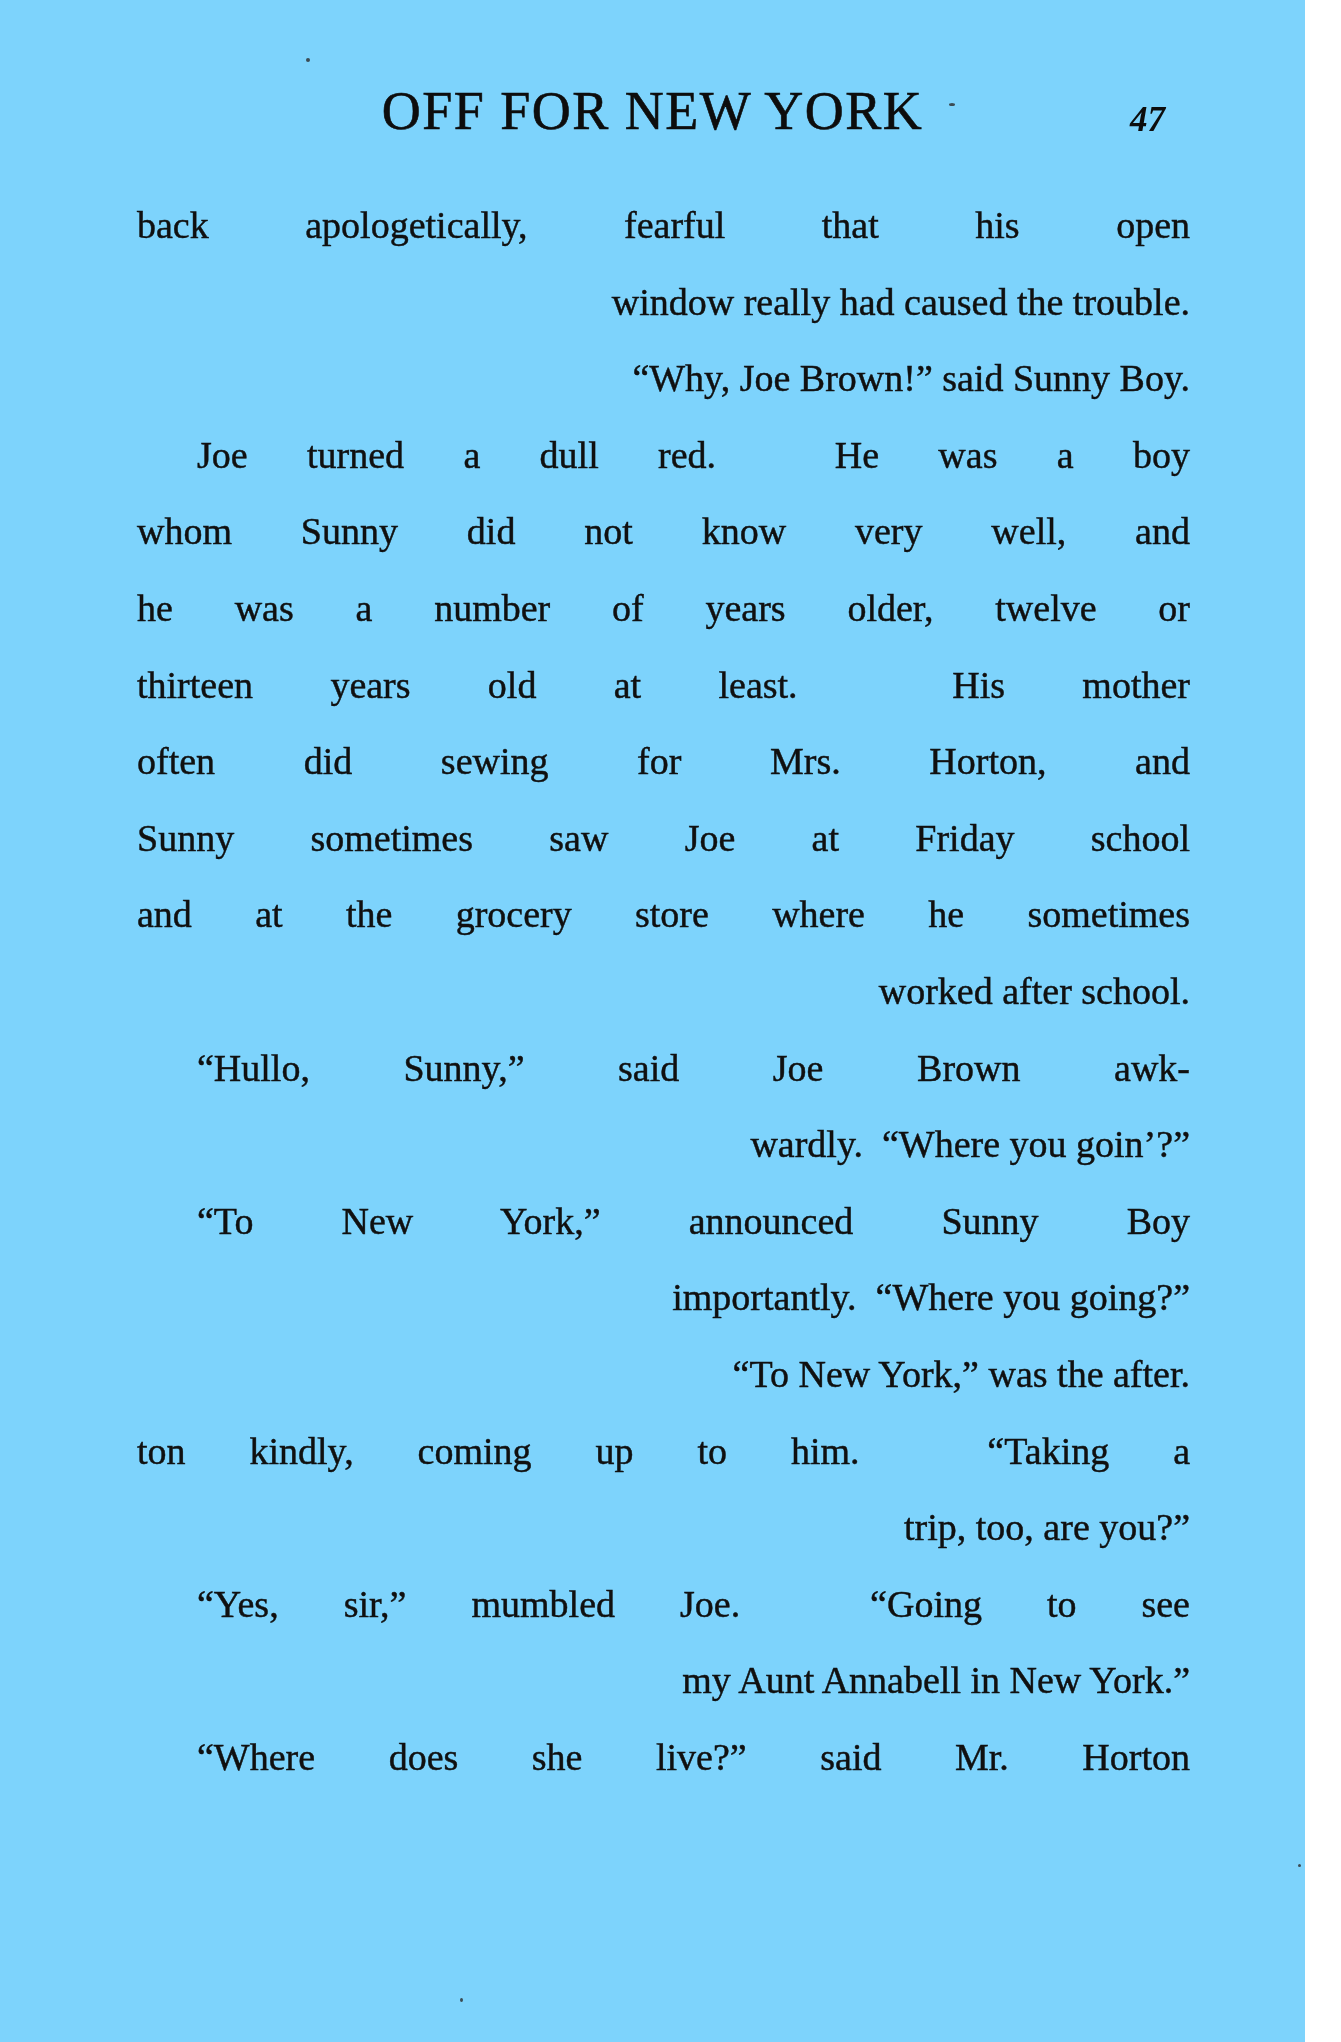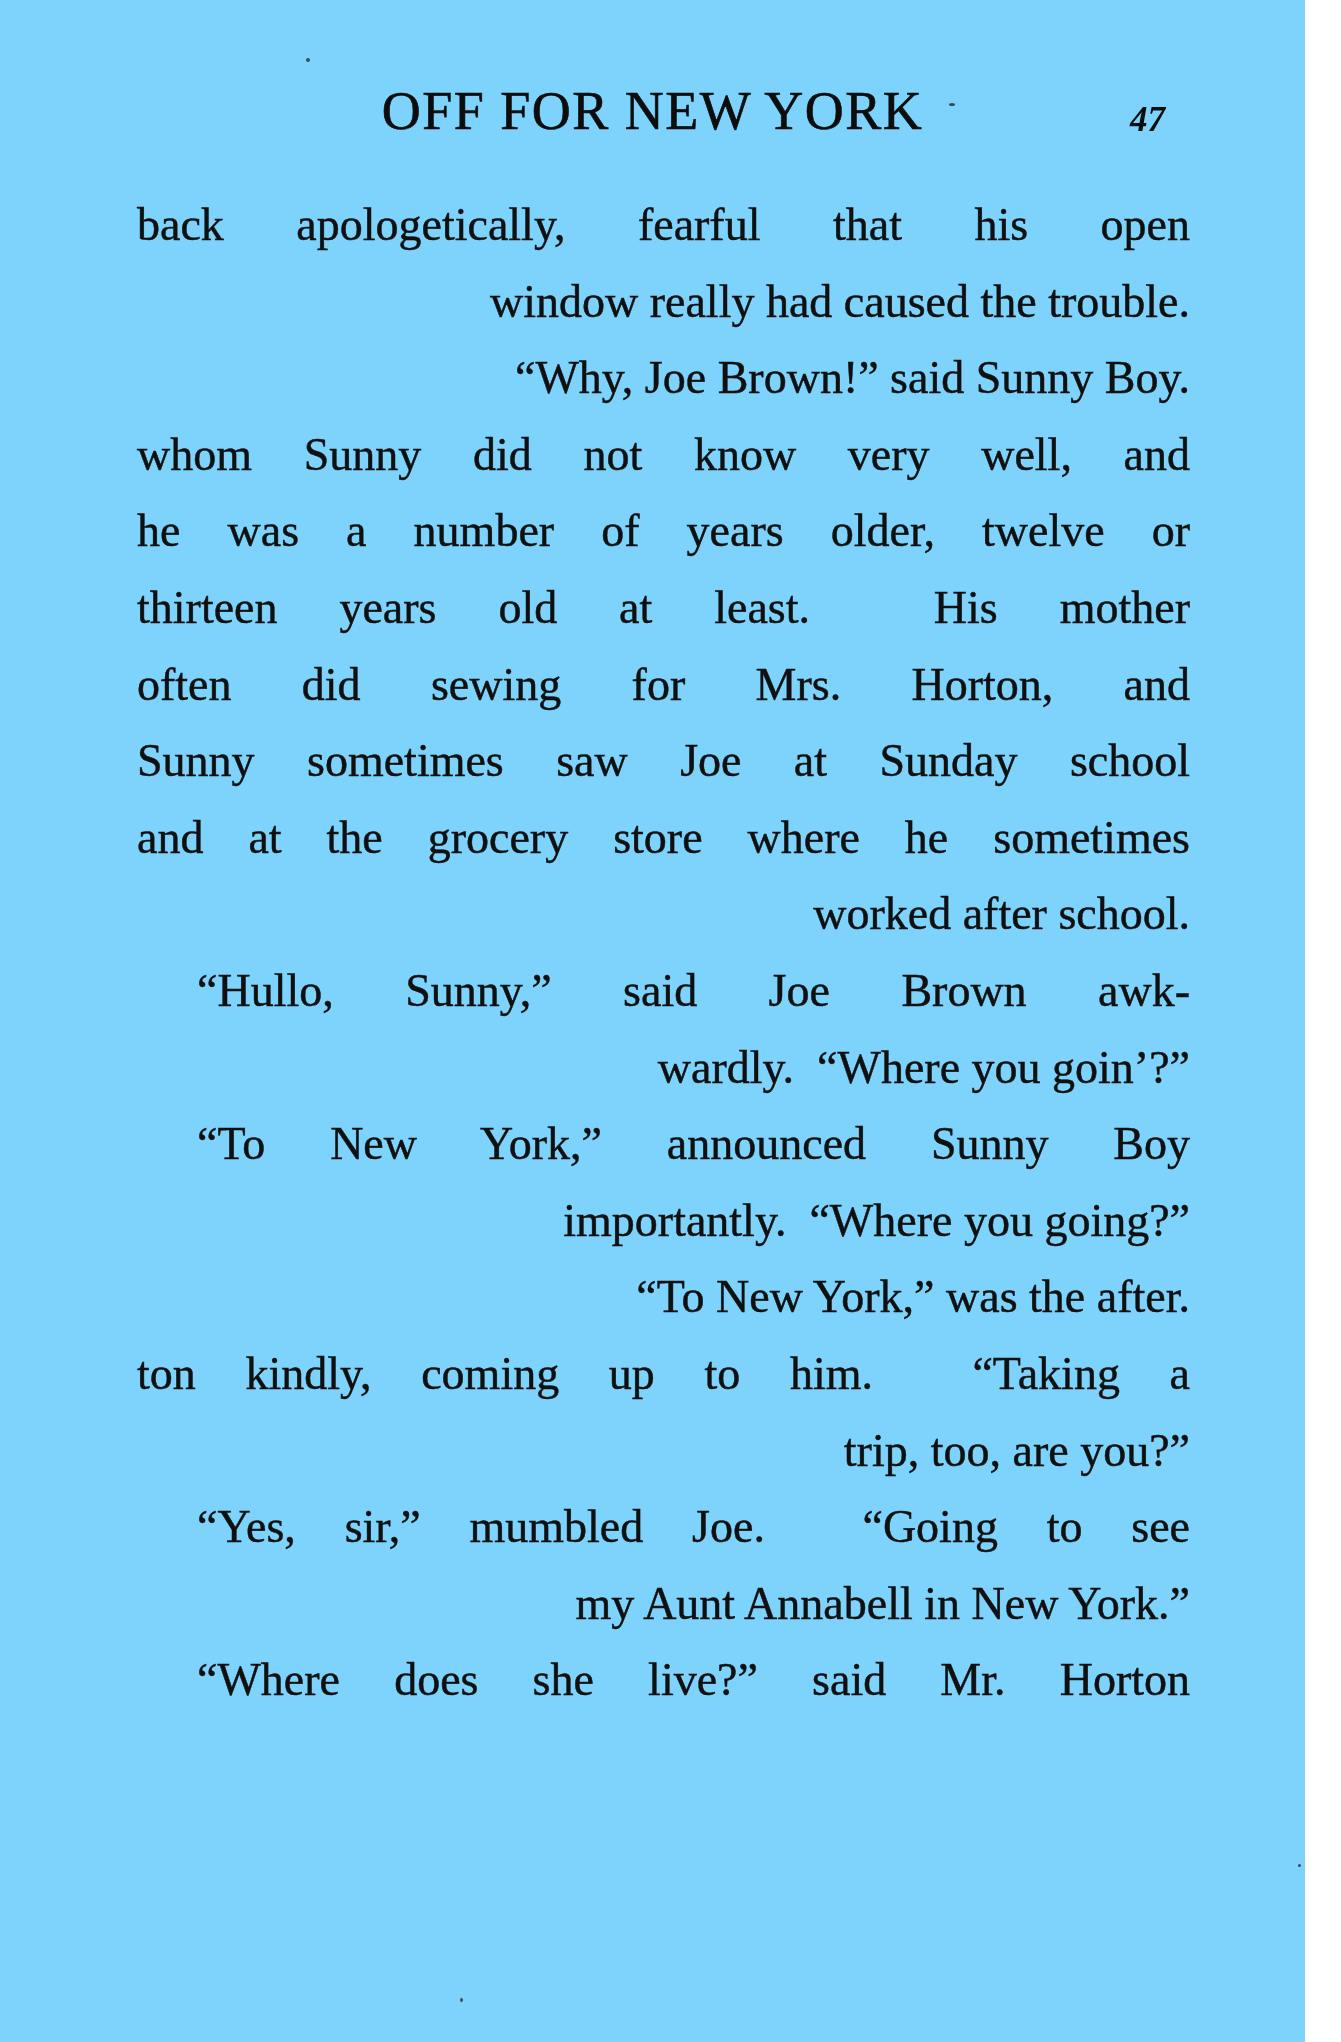--- a/index.html
+++ b/index.html
@@ -37,21 +37,21 @@
     line-height: 1;
     font-weight: bold;
     font-style: italic;
     color: #0d0d0d;
   }
   .body-text {
     position: absolute;
     top: 187px;
     left: 137px;
     width: 1053px;
-    font-size: 46px;
+    font-size: 38px;
     line-height: 76.6px;
     color: #101010;
     -webkit-text-stroke: 0.45px #101010;
   }
   .text-line {
     height: 76.6px;
     white-space: normal;
     text-align: right;
   }
   .text-line.justify {
@@ -78,25 +78,26 @@
 <div class="page">
 
   <div class="running-head">OFF FOR NEW YORK</div>
 
   <div class="folio">47</div>
 
   <div class="body-text" id="body-text">
       <div class="text-line justify">back apologetically, fearful that his open</div>
       <div class="text-line">window really had caused the trouble.</div>
       <div class="text-line indent">“Why, Joe Brown!” said Sunny Boy.</div>
+      <div class="text-line indent justify">Joe turned a dull red.&nbsp; He was a boy</div>
       <div class="text-line justify">whom Sunny did not know very well, and</div>
       <div class="text-line justify">he was a number of years older, twelve or</div>
       <div class="text-line justify">thirteen years old at least.&nbsp; His mother</div>
       <div class="text-line justify">often did sewing for Mrs. Horton, and</div>
-      <div class="text-line justify">Sunny sometimes saw Joe at Sunday school</div>
+      <div class="text-line justify">Sunny sometimes saw Joe at Friday school</div>
       <div class="text-line justify">and at the grocery store where he sometimes</div>
       <div class="text-line">worked after school.</div>
       <div class="text-line indent justify">“Hullo, Sunny,” said Joe Brown awk-</div>
       <div class="text-line">wardly.&nbsp; “Where you goin’?”</div>
       <div class="text-line indent justify">“To New York,” announced Sunny Boy</div>
       <div class="text-line">importantly.&nbsp; “Where you going?”</div>
       <div class="text-line indent">“To New York,” was the after.</div>
       <div class="text-line justify">ton kindly, coming up to him.&nbsp; “Taking a</div>
       <div class="text-line">trip, too, are you?”</div>
       <div class="text-line indent justify">“Yes, sir,” mumbled Joe.&nbsp; “Going to see</div>

